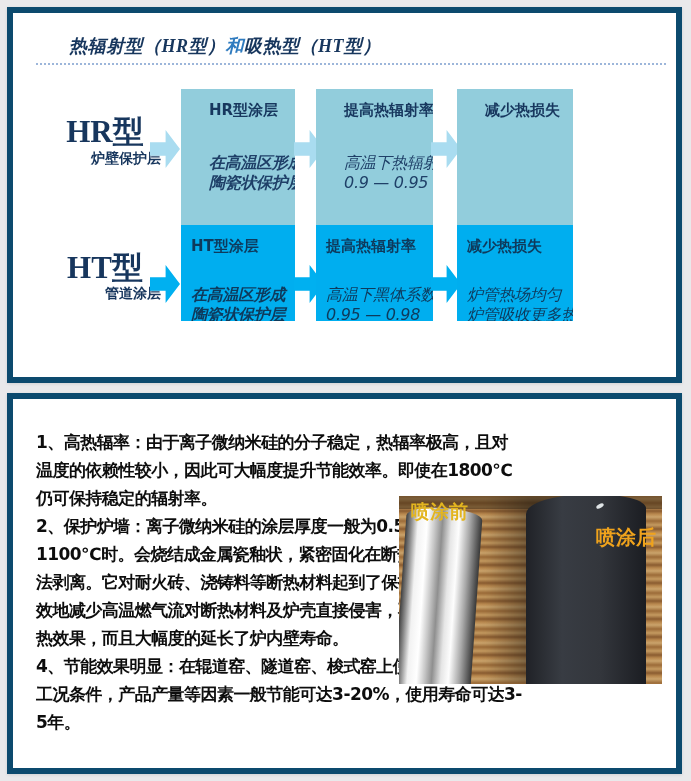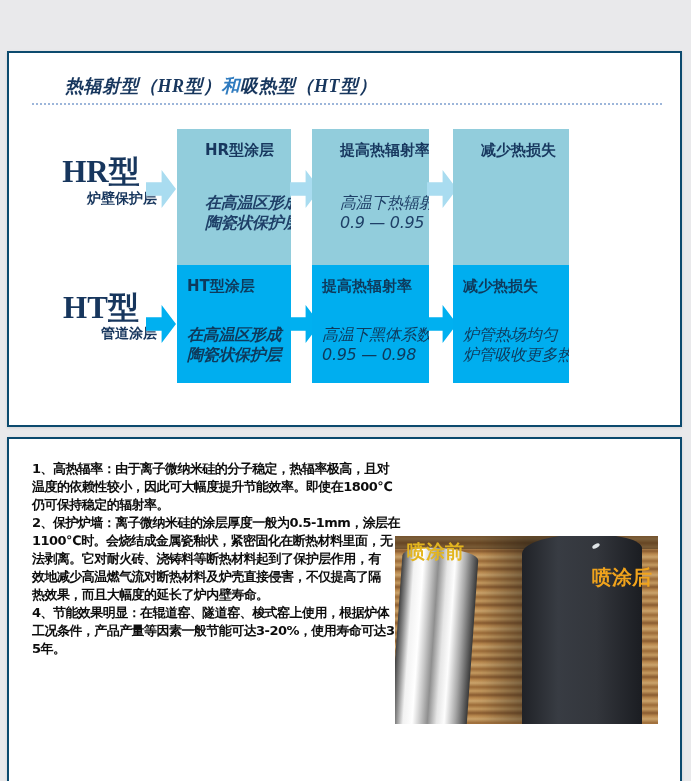--- a/index.html
+++ b/index.html
@@ -4,23 +4,22 @@
 <style>
   html,body{margin:0;padding:0;}
   body{
     width:691px;height:781px;position:relative;
     background:#e9e9eb;
     font-family:"DejaVu Sans","Liberation Sans",sans-serif;
     overflow:hidden;
   }
   .panel{
     position:absolute;left:7px;width:675px;background:#ffffff;
-    border:2px solid #0c4a6e;box-shadow:0 1px 3px rgba(0,0,0,.10);
+    border:6px solid #0c4a6e;box-shadow:0 1px 3px rgba(0,0,0,.10);
     box-sizing:border-box;
-    margin-top:44px;
   }
   #panel-top{top:7px;height:376px;}
   #panel-bottom{top:393px;height:381px;}
 
   
   .title{
     position:absolute;left:56px;top:21px;
     font-family:"Liberation Serif","DejaVu Serif",serif;
     font-style:italic;font-weight:bold;font-size:18px;
     color:var(--navy);white-space:nowrap;letter-spacing:.5px;
@@ -45,44 +44,44 @@
     position:absolute;width:30px;height:38px;
     clip-path:polygon(0 32%,52% 32%,52% 0,100% 50%,52% 100%,52% 68%,0 68%);
   }
   .r1 .arrow{background:var(--hr-arrow);}
   .r2 .arrow{background:var(--ht-arrow);}
   .fbox{
     position:absolute;box-sizing:border-box;padding:12px 6px 0 10px;
     overflow:hidden;
   }
   .r1 .fbox{background:var(--hr-box);top:76px;height:141px;padding-left:28px;}
-  .r2 .fbox{background:var(--ht-box);top:212px;height:118px;}
+  .r2 .fbox{background:var(--ht-box);top:212px;height:96px;}
   .fbox .t{font-size:15px;font-weight:bold;color:#17375e;white-space:pre;}
   .r2 .fbox .t{color:#0e3a5c;}
   .fbox .b{margin-top:33px;font-size:16px;line-height:20px;color:#1f4068;white-space:pre;letter-spacing:-.3px;font-style:italic;}
   .r2 .fbox .b{margin-top:29px;color:#0e3a5c;}
   .fbox.c1 .b{font-weight:bold;}
   .box-p1{left:168px;width:114px;}
   .box-p2{left:303px;width:117px;}
   .box-p3{left:444px;width:116px;}
   .ar-p1{left:137px;}
   .ar-p2{left:281px;}
   .ar-p3{left:418px;}
   .r1 .arrow{top:117px;}
   .r2 .arrow{top:252px;}
 
   
   .feat-heading{
     position:absolute;left:23px;top:9px;
     font-size:13.5px;font-weight:bold;color:var(--hblue);white-space:pre;
   }
   .feat-text{
-    position:absolute;left:23px;top:21px;width:370px;
-    font-size:13px;font-weight:bold;color:#0d0d0d;
-    line-height:18px;letter-spacing:-.55px;
+    position:absolute;left:23px;top:29px;width:370px;
+    font-size:17px;font-weight:bold;color:#0d0d0d;
+    line-height:28px;letter-spacing:-.55px;
   }
   .feat-text p{margin:0;white-space:pre;}
 
   
   .photo{
     position:absolute;left:386px;top:97px;width:263px;height:188px;
     overflow:hidden;
     background:repeating-linear-gradient(180deg,
       #b9884e 0px,#caa36b 3px,#9c6b38 7px,#c49a60 11px,#8a5c30 15px,#b9884e 18px);
   }

